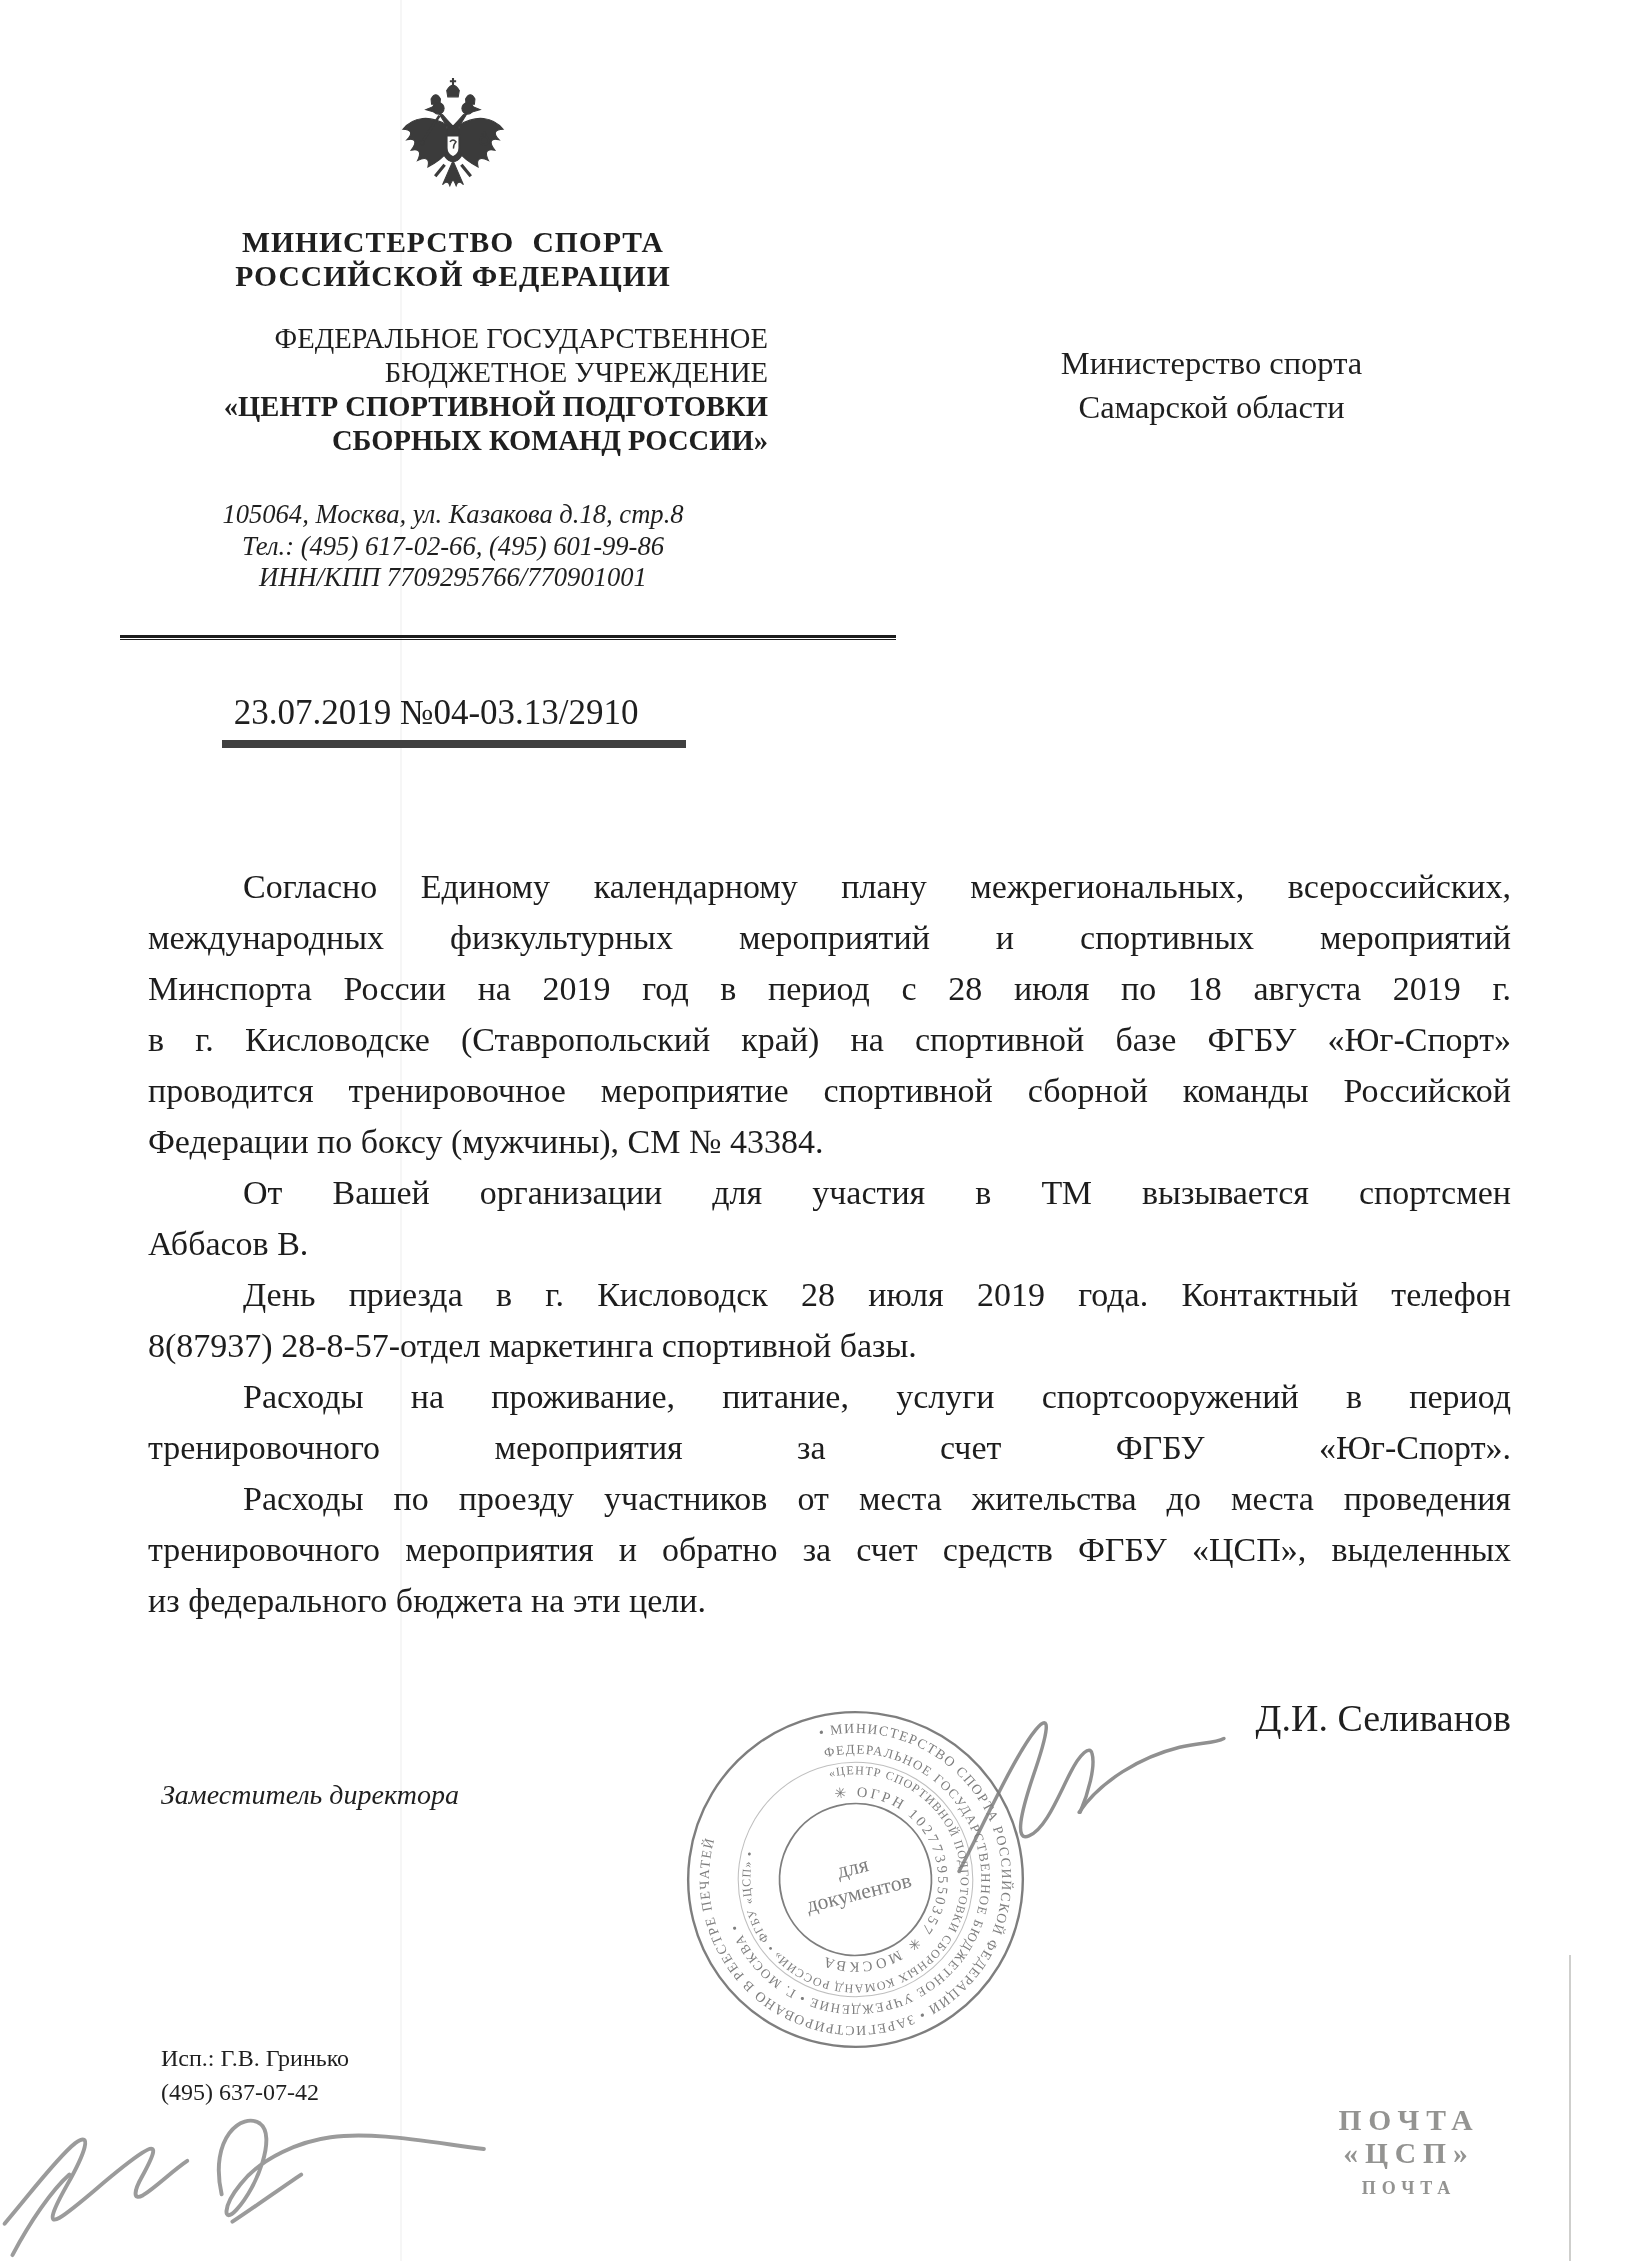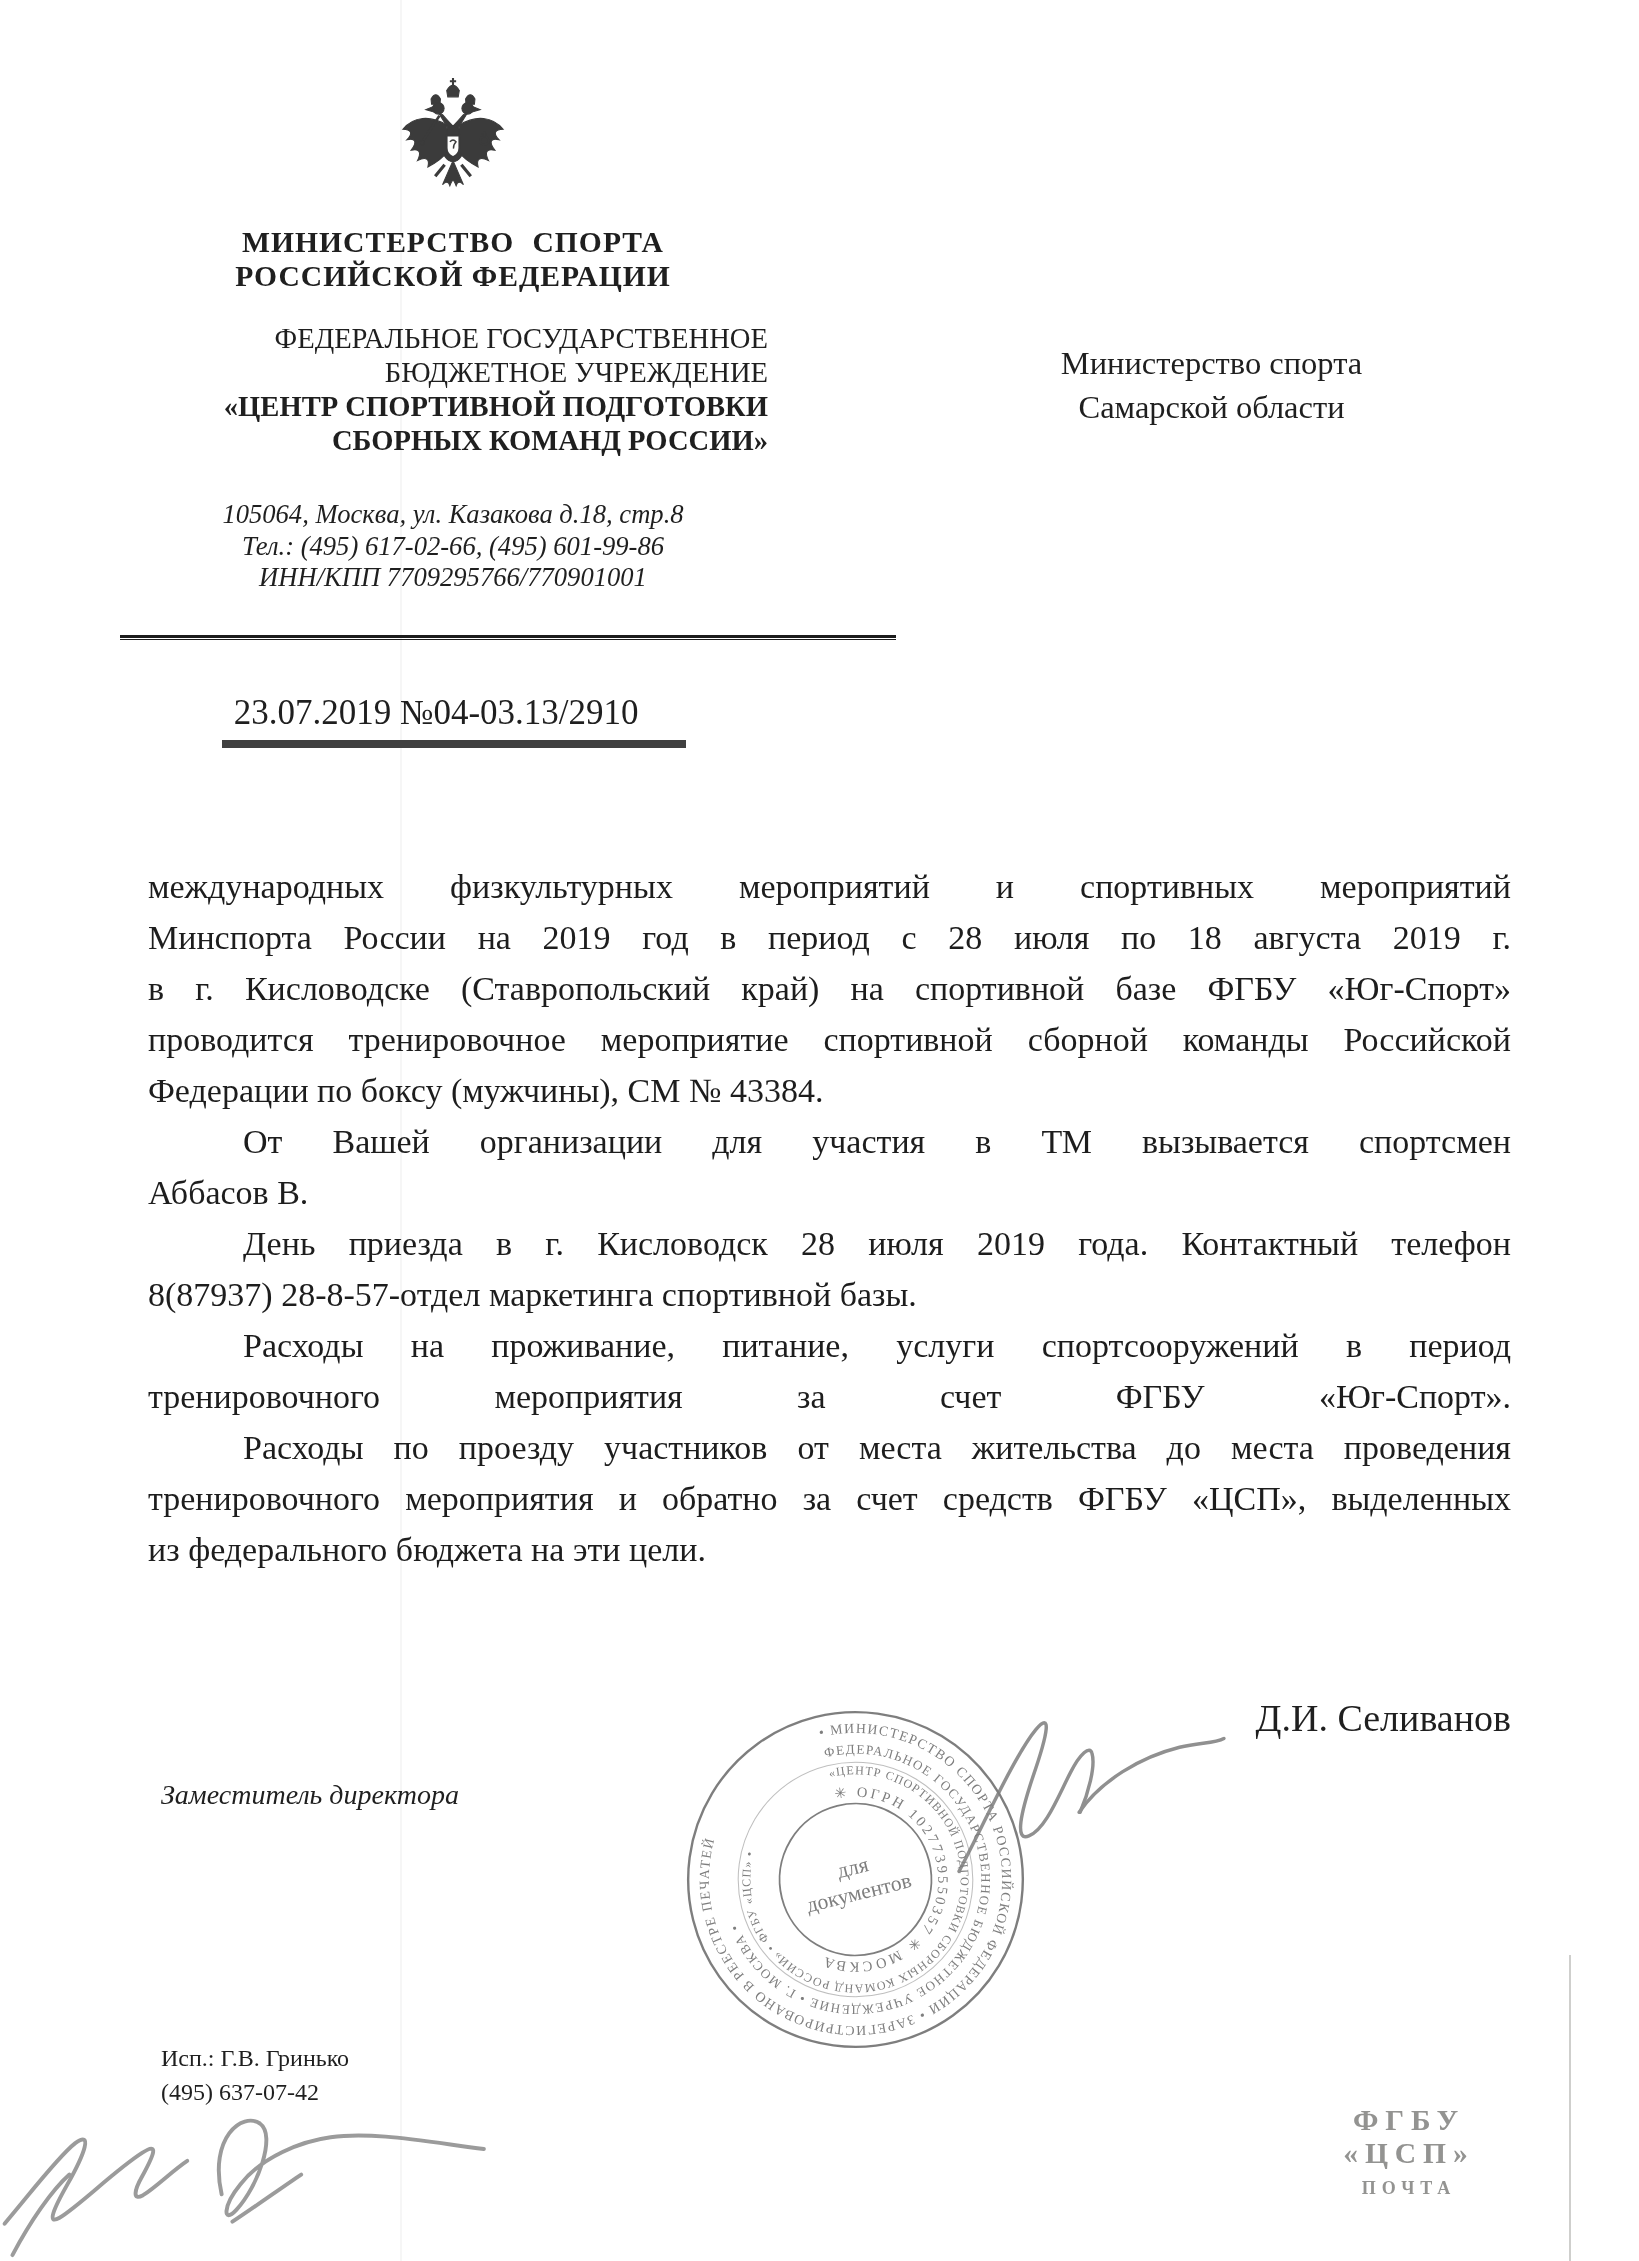--- a/index.html
+++ b/index.html
@@ -112,20 +112,21 @@
   <div class="recipient">
     <div>Министерство спорта</div>
     <div>Самарской области</div>
   </div>
 
   <div class="separator"></div>
 
   <div class="ref-line">23.07.2019 №04-03.13/2910</div>
 
   <div class="body-text">
+    <div class="bline j ind">Согласно Единому календарному плану межрегиональных, всероссийских,</div>
     <div class="bline j">международных физкультурных мероприятий и спортивных мероприятий</div>
     <div class="bline j">Минспорта России на 2019 год в период с 28 июля по 18 августа 2019 г.</div>
     <div class="bline j">в г. Кисловодске (Ставропольский край) на спортивной базе ФГБУ «Юг-Спорт»</div>
     <div class="bline j">проводится тренировочное мероприятие спортивной сборной команды Российской</div>
     <div class="bline l">Федерации по боксу (мужчины), СМ № 43384.</div>
     <div class="bline j ind">От Вашей организации для участия в ТМ вызывается спортсмен</div>
     <div class="bline l">Аббасов В.</div>
     <div class="bline j ind">День приезда в г. Кисловодск  28 июля 2019 года. Контактный телефон</div>
     <div class="bline l">8(87937) 28-8-57-отдел маркетинга спортивной базы.</div>
     <div class="bline j ind">Расходы на проживание, питание, услуги спортсооружений в период</div>
@@ -185,18 +186,18 @@
   <svg class="scrawl-svg" width="512" height="165" viewBox="0 0 520 168">
     <g fill="none" stroke="#8a8a8a" stroke-width="4" stroke-linecap="round" opacity="0.85">
       <path d="M4,130 C28,102 58,62 76,48 C94,35 86,58 68,90 C55,113 46,132 60,124 C80,112 116,76 144,58 C162,46 156,60 144,82 C136,96 134,107 145,101 C158,93 175,76 190,66"></path>
       <path d="M12,162 C30,128 52,96 70,80"></path>
       <path d="M225,100 C212,42 246,16 264,28 C281,40 262,92 240,116 C226,131 226,112 244,90 C266,62 306,46 336,42 C378,36 430,46 492,54"></path>
       <path d="M236,128 C260,112 288,92 306,80"></path>
     </g>
   </svg>
 
   <div class="mail-stamp">
-    <div class="ms1">ФГБУ «ЦСП»</div>
+    <div class="ms1">ПОЧТА «ЦСП»</div>
     <div class="ms2">ПОЧТА</div>
   </div>
 
 </div>
 
 
 </body></html>

